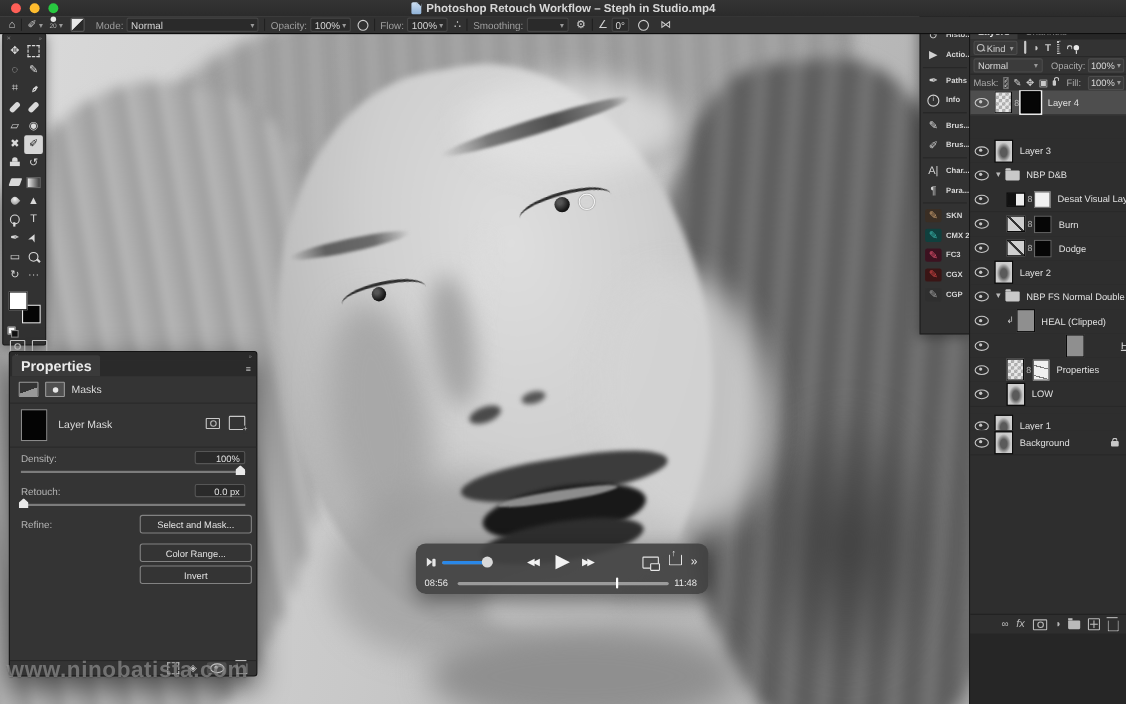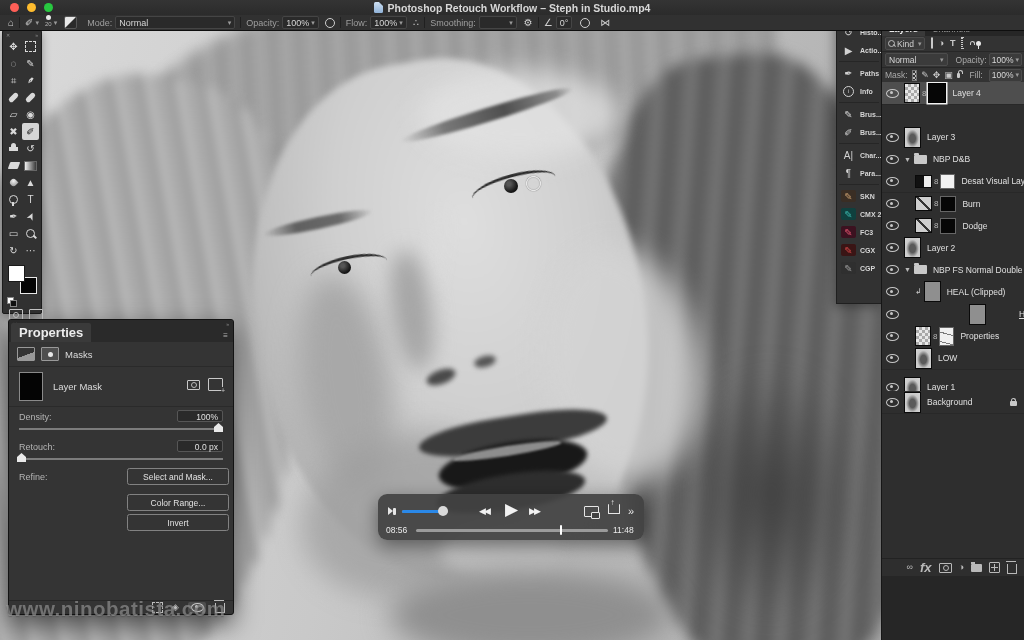--- a/index.html
+++ b/index.html
@@ -116,21 +116,21 @@
   .i-folder{width:13px;height:9px;background:#c9c9c9;border-radius:1px;position:relative;flex:0 0 auto;}
   .i-folder:before{content:"";position:absolute;left:0;top:-2px;width:5px;height:2px;background:#c9c9c9;border-radius:1px 1px 0 0;}
   .l-clip{color:#c9c9c9;font-size:8px;margin-right:2px;flex:0 0 auto;}
   .l-name{margin-left:6px;font-size:8.5px;color:#e0e0e0;white-space:nowrap;}
   .l-name.u{text-decoration:underline;}
   .row-lock{position:absolute;right:8px;}
   .lp-bottom{position:absolute;left:0;top:544px;width:143px;height:18px;border-top:1px solid #222;background:#2e2e2e;
              display:flex;align-items:center;justify-content:flex-end;gap:7px;padding-right:8px;box-sizing:border-box;color:#b9b9b9;}
   .lp-void{position:absolute;left:0;top:562px;width:143px;height:64px;background:#262626;}
   .bb{font-size:9px;line-height:1;color:#b9b9b9;}
-  .bb-fx{font-style:italic;font-weight:bold;font-size:13px;}
+  .bb-fx{font-style:italic;font-weight:normal;font-size:10px;}
   .bb-mask{width:11px;height:8px;border:1px solid #b9b9b9;border-radius:1px;position:relative;}
   .bb-mask:after{content:"";position:absolute;left:3px;top:1px;width:4px;height:4px;border:1px solid #b9b9b9;border-radius:50%;}
   .bb-folder{width:11px;height:8px;background:#b9b9b9;border-radius:1px;position:relative;}
   .bb-folder:before{content:"";position:absolute;left:0;top:-2px;width:4px;height:2px;background:#b9b9b9;}
   .bb-new{width:9px;height:9px;border:1px solid #b9b9b9;border-radius:1px;position:relative;}
   .bb-new:before,.bb-new:after{content:"";position:absolute;background:#b9b9b9;}
   .bb-new:before{left:4px;top:1px;width:1px;height:7px;}
   .bb-new:after{left:1px;top:4px;width:7px;height:1px;}
   .bb-trash{width:8px;height:9px;border:1px solid #b9b9b9;border-top:none;border-radius:0 0 1px 1px;position:relative;margin-top:2px;}
   .bb-trash:before{content:"";position:absolute;left:-2px;top:-3px;width:10px;height:1px;background:#b9b9b9;}

